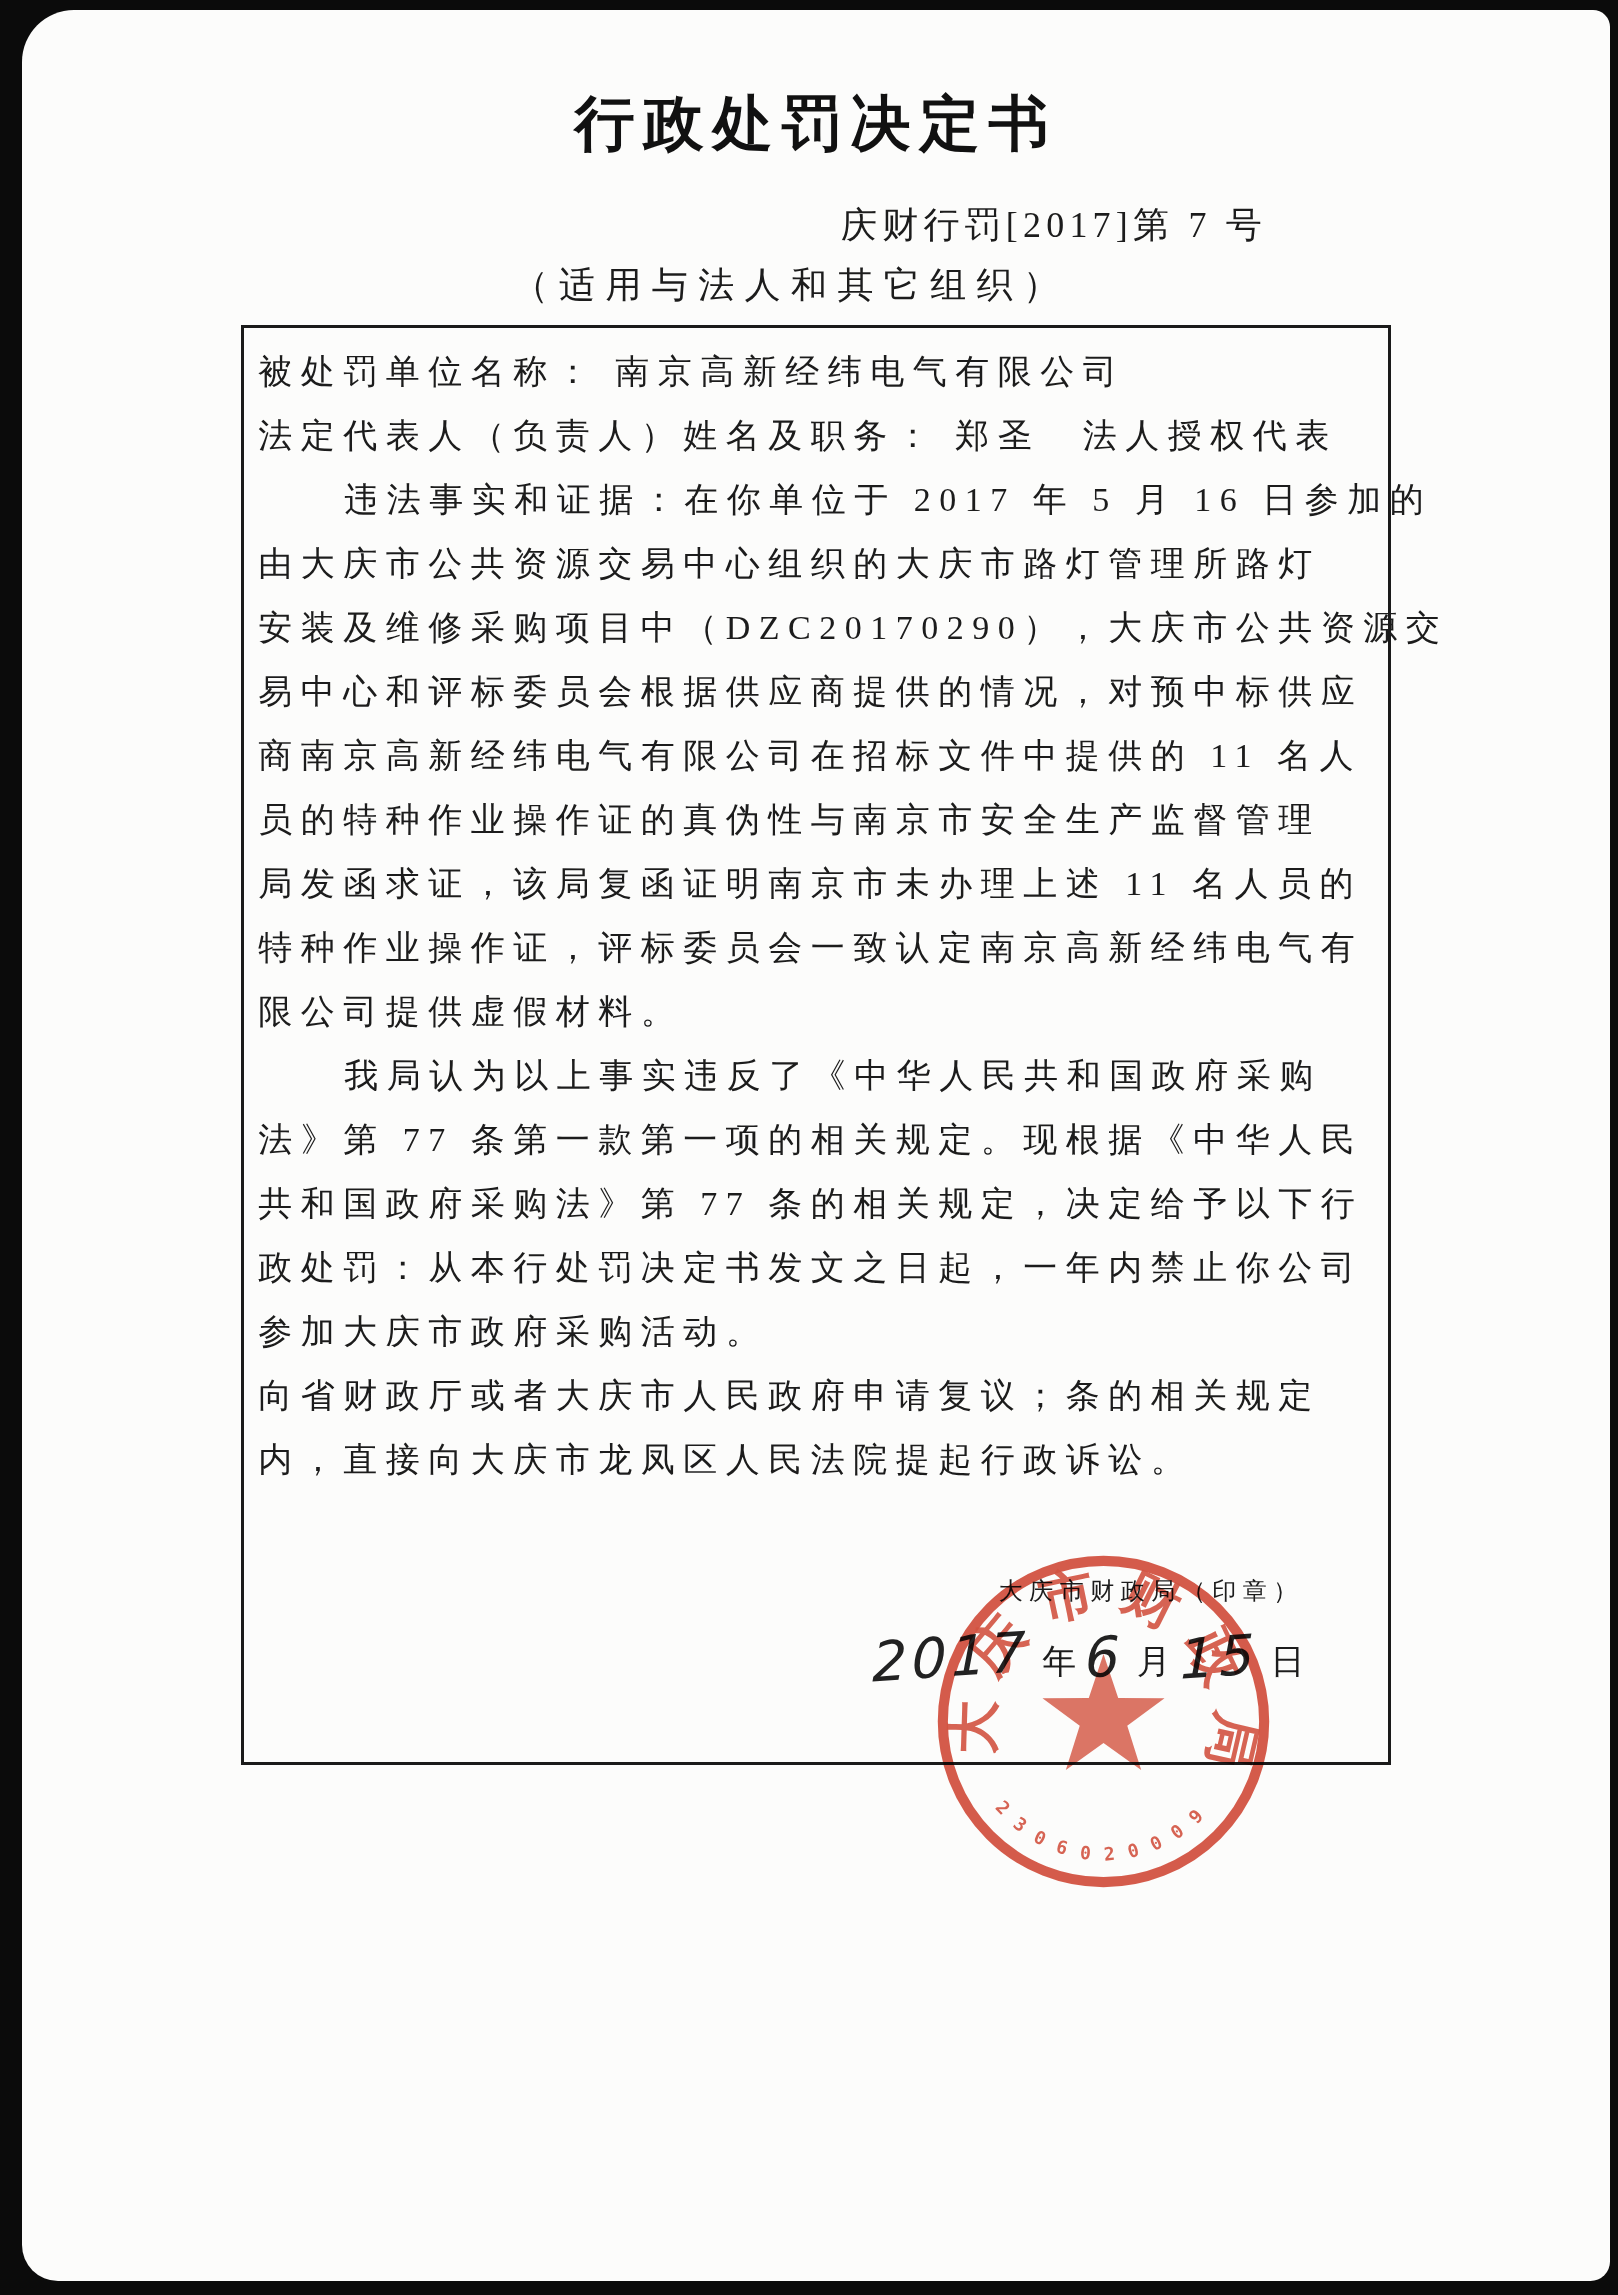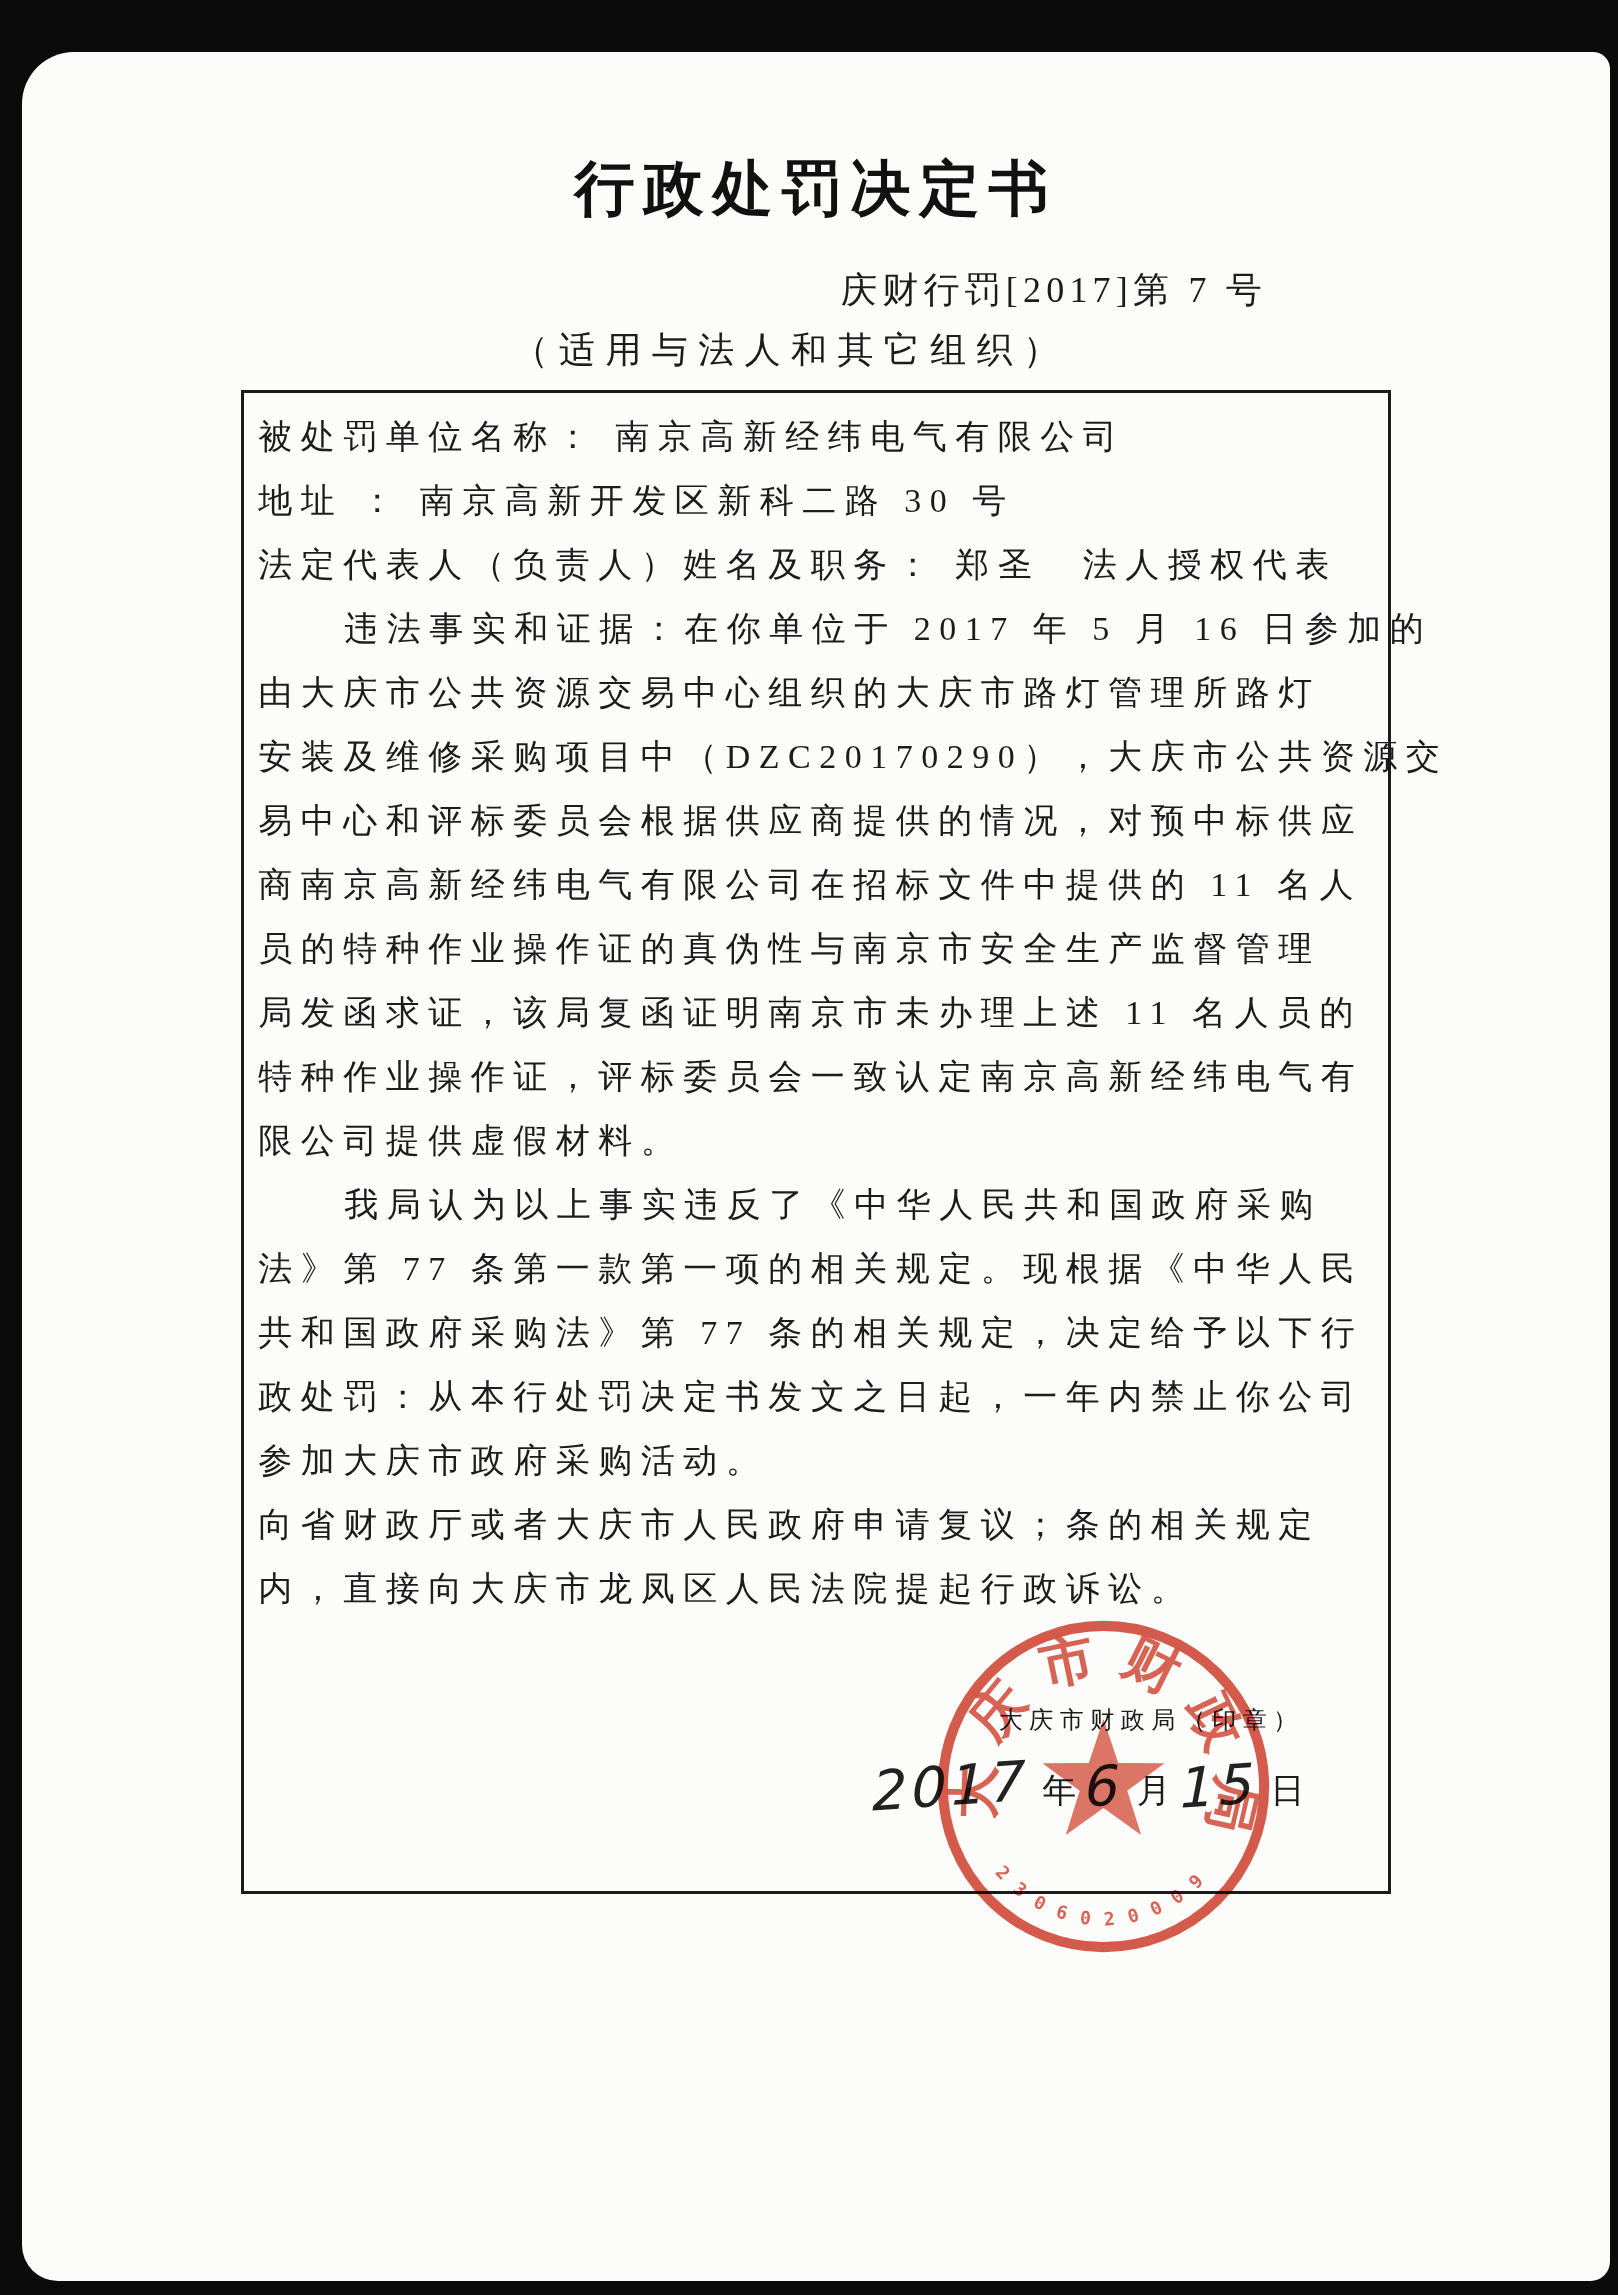--- a/index.html
+++ b/index.html
@@ -8,23 +8,22 @@
     background:#0b0b0b;
     position:relative;
     font-family:"Liberation Serif","DejaVu Serif",serif;
     color:#1c1c1c;
     overflow:hidden;
   }
   .page{
     position:absolute;left:22px;top:10.4px;right:9px;bottom:14.3px;
     background:#fcfcfb;
     border-radius:52px 17px 19.5px 36px;
-    padding-top:102px;
+    padding-top:79px;
     box-sizing:border-box;
-    margin-top:42px;
   }
   .title{
     text-align:center;
     font-family:"Liberation Sans","DejaVu Sans",sans-serif;
     font-weight:900;
     font-size:60px;
     line-height:69px;
     letter-spacing:9px;
     color:#111;
   }
@@ -110,21 +109,20 @@
 
   <div class="title">行政处罚决定书</div>
 
   <div class="docnum">庆财行罚[2017]第 7 号</div>
 
   <div class="subtitle">（适用与法人和其它组织）</div>
 
   <div class="decision-box">
 
     <div class="line">被处罚单位名称： 南京高新经纬电气有限公司</div>
-    <div class="line">地址 ： 南京高新开发区新科二路 30 号</div>
     <div class="line">法定代表人（负责人）姓名及职务： 郑圣　法人授权代表</div>
     <div class="line indent">违法事实和证据：在你单位于 2017 年 5 月 16 日参加的</div>
     <div class="line">由大庆市公共资源交易中心组织的大庆市路灯管理所路灯</div>
     <div class="line">安装及维修采购项目中（DZC20170290），大庆市公共资源交</div>
     <div class="line">易中心和评标委员会根据供应商提供的情况，对预中标供应</div>
     <div class="line">商南京高新经纬电气有限公司在招标文件中提供的 11 名人</div>
     <div class="line">员的特种作业操作证的真伪性与南京市安全生产监督管理</div>
     <div class="line">局发函求证，该局复函证明南京市未办理上述 11 名人员的</div>
     <div class="line">特种作业操作证，评标委员会一致认定南京高新经纬电气有</div>
     <div class="line">限公司提供虚假材料。</div>

